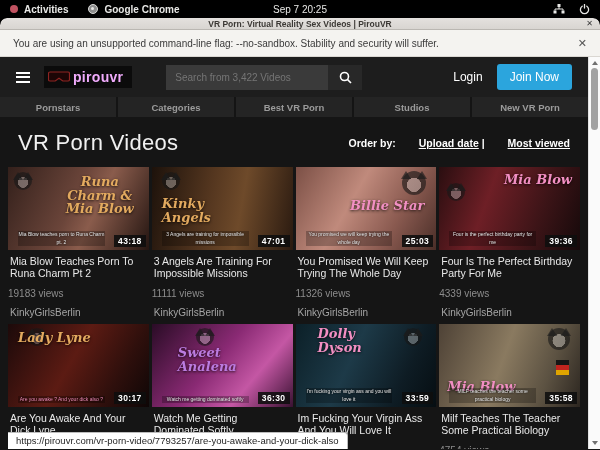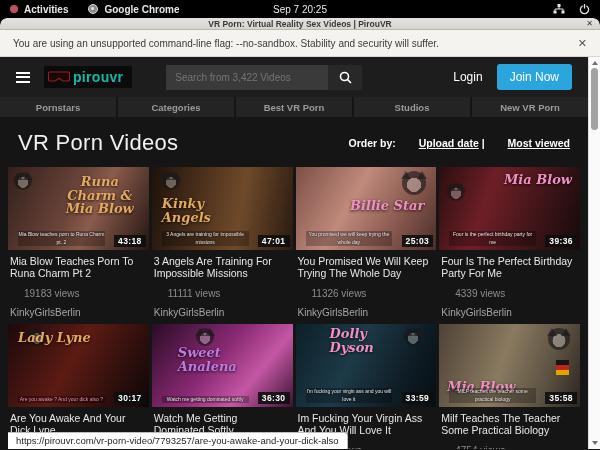--- a/index.html
+++ b/index.html
@@ -42,21 +42,21 @@
 
   .page { margin-right:12px; }
 
   
   .site-header { height:40px; background:#1d1d1d; display:flex; align-items:center;
     padding:0 16px; }
   .hamburger { width:14px; height:11px; display:flex; flex-direction:column;
     justify-content:space-between; margin-right:14px; }
   .hamburger i { height:2px; background:#fff; }
   .logo { display:flex; align-items:center; gap:3px; background:#0b0b0b; padding:3px 9px 3px 4px; }
-  .logo-text { color:#14b8a6; font-weight:700; font-size:14px; letter-spacing:.3px; }
+  .logo-text { color:#f0abfc; font-weight:700; font-size:14px; letter-spacing:.3px; }
   .search { display:flex; margin-left:34px; }
   .search input { width:162px; height:25px; background:#3a3a3a; border:0; outline:none;
     color:#b5b5b5; font-size:10px; padding:0 9px; font-family:inherit; }
   .search-btn { width:34px; height:25px; background:#282828; border:0; display:flex;
     align-items:center; justify-content:center; }
   .login { margin-left:auto; color:#fff; font-size:12px; }
   .join-btn { background:#2ba5dd; color:#fff; font-size:12px; padding:6px 13px;
     border-radius:3px; margin-left:14px; border:0; font-family:inherit; }
 
   
@@ -106,30 +106,30 @@
   .card:nth-child(2) .wm { top:5px; left:10px; }
   .card:nth-child(3) .overlay-name { top:32px; right:12px; text-align:right; }
   .card:nth-child(3) .wm { top:4px; right:10px; width:24px; height:24px; }
   .card:nth-child(4) .overlay-name { top:6px; right:8px; text-align:right; }
   .card:nth-child(4) .wm { top:16px; left:8px; }
   .card:nth-child(5) .overlay-name { top:7px; left:10px; }
   .card:nth-child(5) .wm { top:4px; left:20px; }
   .card:nth-child(5) .caption { color:#f08cb8; }
   .card:nth-child(6) .overlay-name { top:22px; left:26px; }
   .card:nth-child(6) .wm { top:4px; left:44px; }
-  .card:nth-child(7) .overlay-name { top:3px; left:34px; }
+  .card:nth-child(7) .overlay-name { top:3px; left:22px; }
   .card:nth-child(7) .wm { top:4px; right:14px; }
   .card:nth-child(8) .overlay-name { bottom:13px; left:8px; }
   .card:nth-child(8) .wm { top:4px; right:10px; width:22px; height:22px; }
   .flag-de { position:absolute; right:11px; top:36px; width:13px; height:15px;
     background:linear-gradient(#161616 0 33%, #c0241e 33% 66%, #dfa400 66% 100%); }
 
   .v-title { margin:5px 2px 0; font-size:10.5px; color:#e8e8e8; line-height:1.18;
     font-weight:500; min-height:25px; }
-  .v-views { margin:8px 16px 0; font-size:10px; color:#8d8d8d; }
+  .v-views { margin:8px 0 0; font-size:10px; color:#8d8d8d; }
   .v-studio { margin:8px 2px 6px; font-size:10px; color:#a5a5a5; }
 
   .status-bar { position:absolute; left:0; bottom:0; background:#fff;
     border:1px solid #bdbdbd; border-left:none; border-bottom:none;
     border-radius:0 4px 0 0; padding:2px 8px 3px; font-size:9.5px; color:#1f1f1f;
     z-index:70; white-space:nowrap;margin-left:8px; }
 </style>
 </head>
 <body>
 

